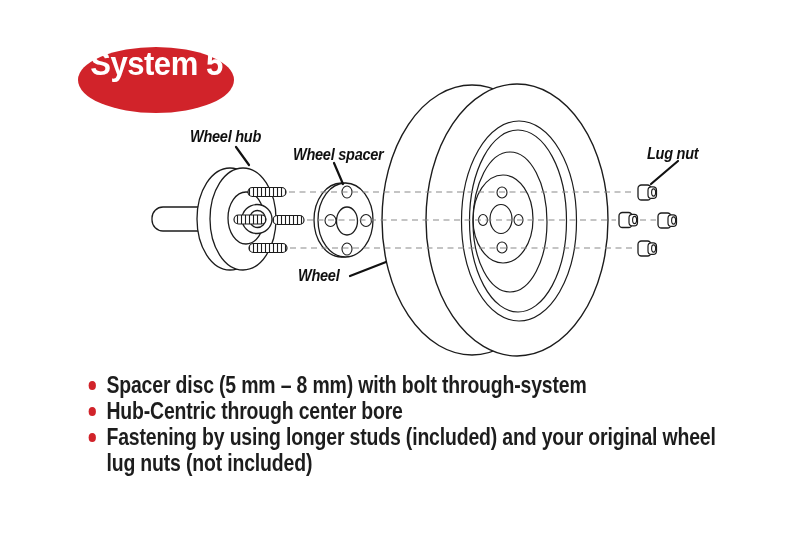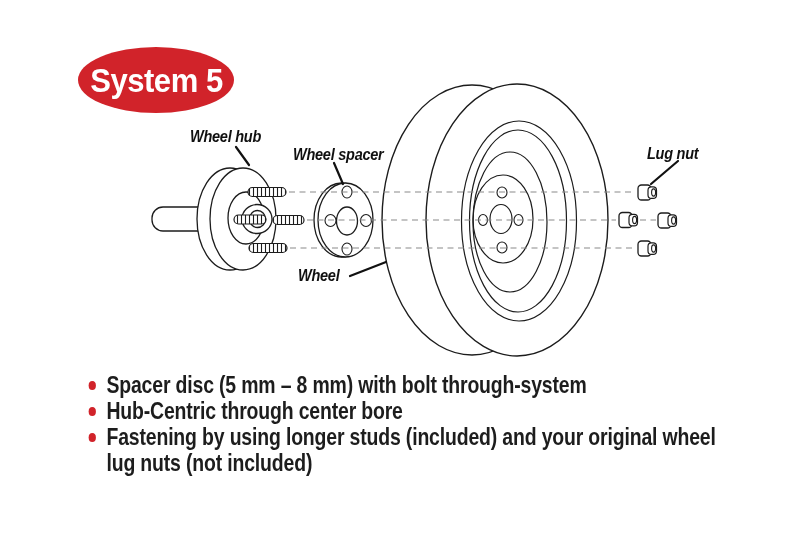--- a/index.html
+++ b/index.html
@@ -6,21 +6,21 @@
   body{
     width:800px;height:533px;background:#ffffff;position:relative;
     overflow:hidden;font-family:"Liberation Sans",sans-serif;
   }
   .canvas{position:absolute;inset:0;width:800px;height:533px;}
 
   
   .badge{
     position:absolute;left:78px;top:47px;width:156px;height:66px;
     background:#d1232a;border-radius:50%;
-    display:flex;align-items:center;justify-content:center;
+    display:flex;justify-content:center;
   }
   .badge span{
     color:#ffffff;font-weight:bold;font-size:33px;line-height:1;
     transform:scaleX(0.94);white-space:nowrap;letter-spacing:-0.5px;
   }
 
   
   .part-label{
     position:absolute;color:#111111;font-weight:bold;font-style:italic;
     font-size:16.5px;line-height:1;white-space:nowrap;

